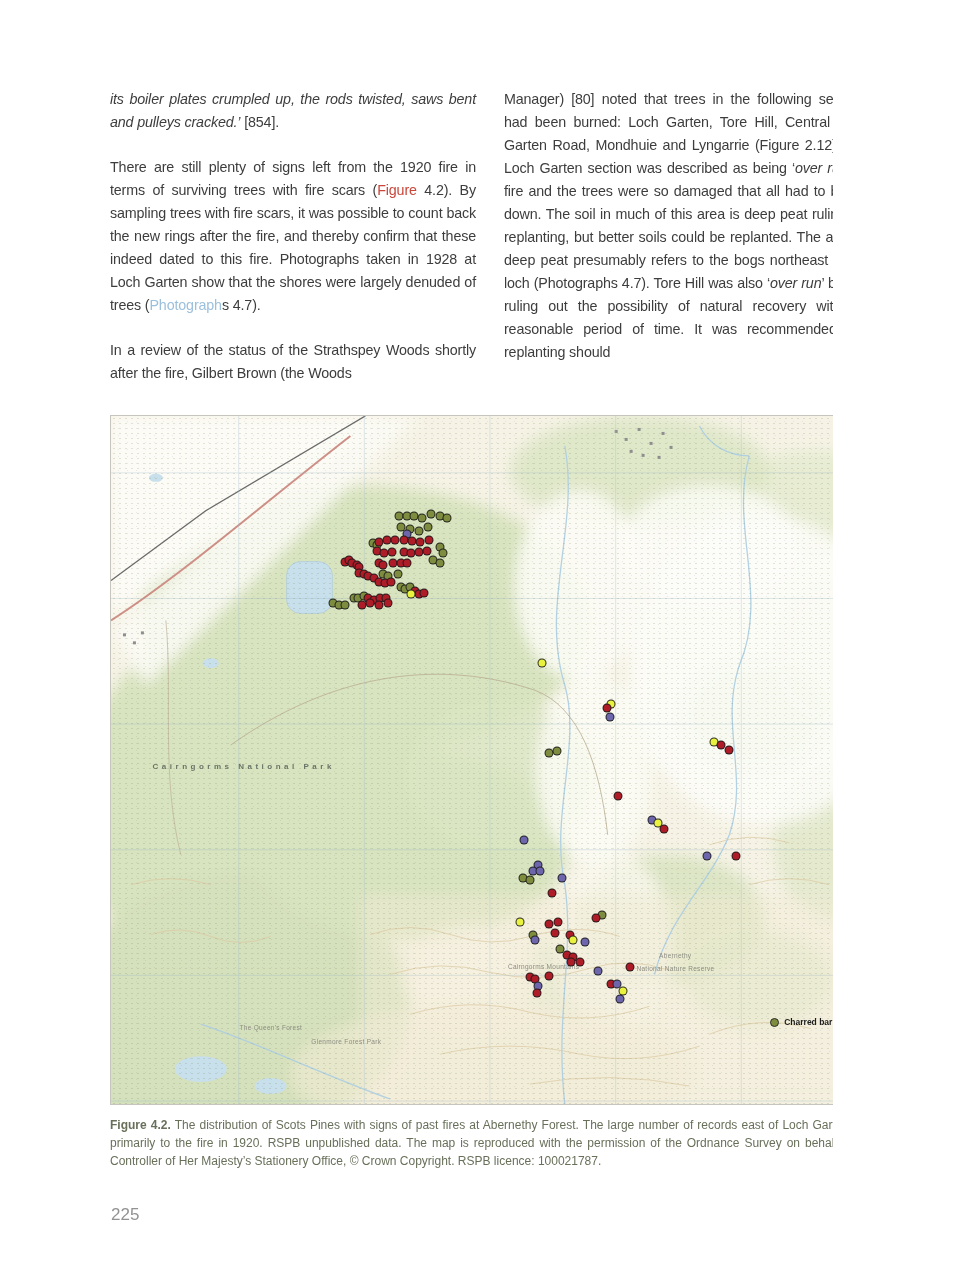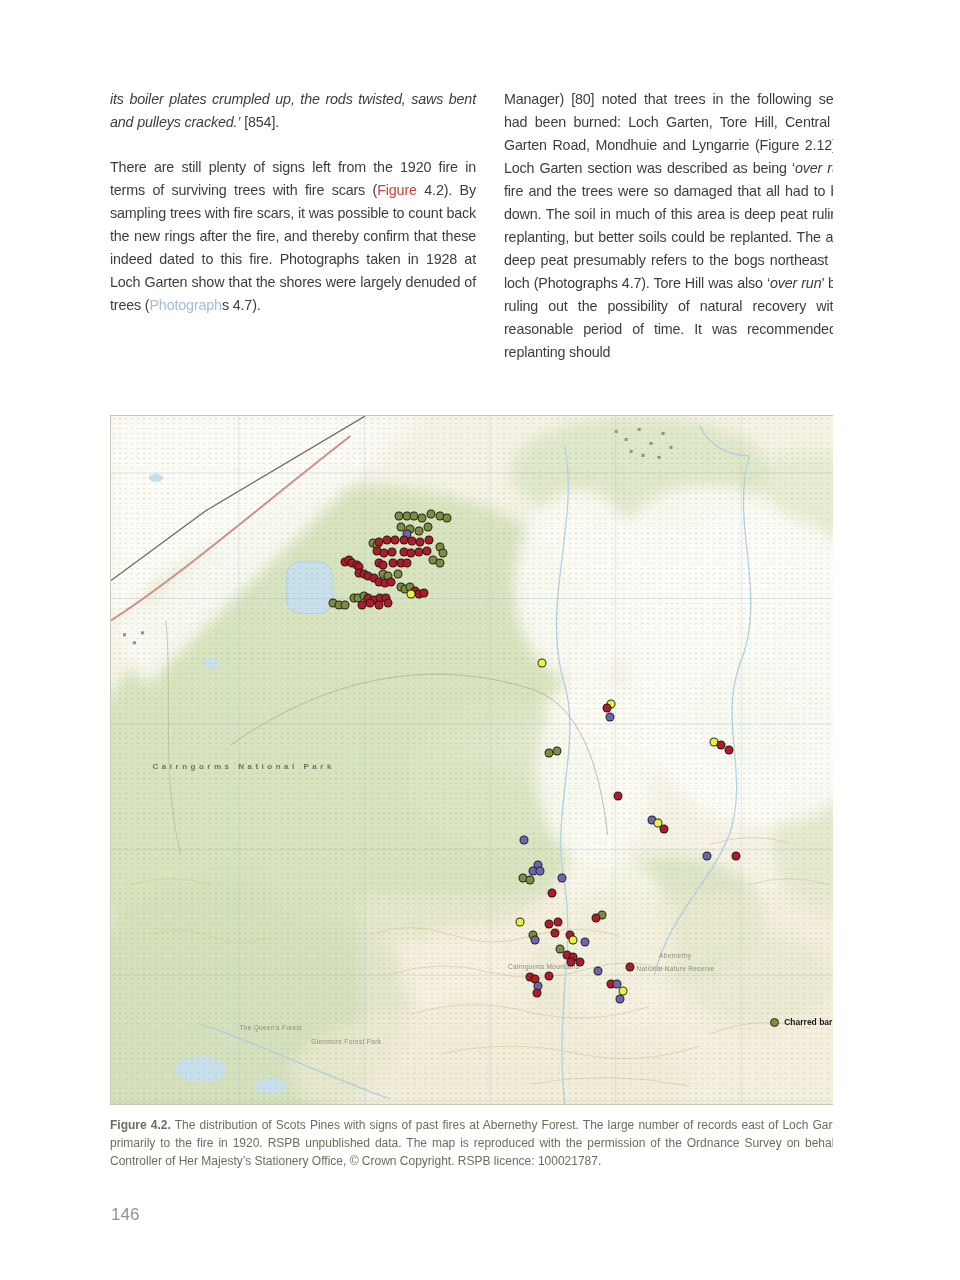--- a/index.html
+++ b/index.html
@@ -42,20 +42,21 @@
 </style>
 </head>
 <body>
 
 <div class="page">
 
   <div class="textcols">
     <div class="col">
       <p><span class="seg-i">its boiler plates crumpled up, the rods twisted, saws bent and pulleys cracked.’</span><span> [854].</span></p>
       <p><span>There are still plenty of signs left from the 1920 fire in terms of surviving trees with fire scars (</span><span class="seg-fig">Figure</span><span> 4.2). By sampling trees with fire scars, it was possible to count back the new rings after the fire, and thereby confirm that these indeed dated to this fire. Photographs taken in 1928 at Loch Garten show that the shores were largely denuded of trees (</span><span class="seg-photo">Photograph</span><span>s 4.7).</span></p>
+      <p><span>In a review of the status of the Strathspey Woods shortly after the fire, Gilbert Brown (the Woods</span></p>
     </div>
     <div class="col">
       <p><span>Manager) [80] noted that trees in the following sections had been burned: Loch Garten, Tore Hill, Central Area, Garten Road, Mondhuie and Lyngarrie (Figure 2.12). The Loch Garten section was described as being ‘</span><span class="seg-i">over run</span><span>’ by fire and the trees were so damaged that all had to be cut down. The soil in much of this area is deep peat ruling out replanting, but better soils could be replanted. The area of deep peat presumably refers to the bogs northeast of the loch (Photographs 4.7). Tore Hill was also ‘</span><span class="seg-i">over run</span><span>’ by fire, ruling out the possibility of natural recovery within a reasonable period of time. It was recommended that replanting should</span></p>
     </div>
   </div>
 
   <div class="figure">
     <svg viewBox="0 0 758 690" preserveAspectRatio="none">
       <rect width="758" height="690" fill="#f6f3e6"></rect>
       <defs>
@@ -298,15 +299,15 @@
         </div>
         <div class="legend-row">
           <span class="legend-swatch" style="background: rgb(232, 242, 63);"></span>
           <span class="legend-label">Fire bent on snag</span>
         </div>
       </div>
   </div>
 
   <div class="caption"><span class="seg-b">Figure 4.2.</span><span> The distribution of Scots Pines with signs of past fires at Abernethy Forest. The large number of records east of Loch Garten refer primarily to the fire in 1920. RSPB unpublished data. The map is reproduced with the permission of the Ordnance Survey on behalf of The Controller of Her Majesty’s Stationery Office, © Crown Copyright. RSPB licence: 100021787.</span></div>
 
-  <div class="pageno">146</div>
+  <div class="pageno">225</div>
 
 </div>
 
 </body></html>

